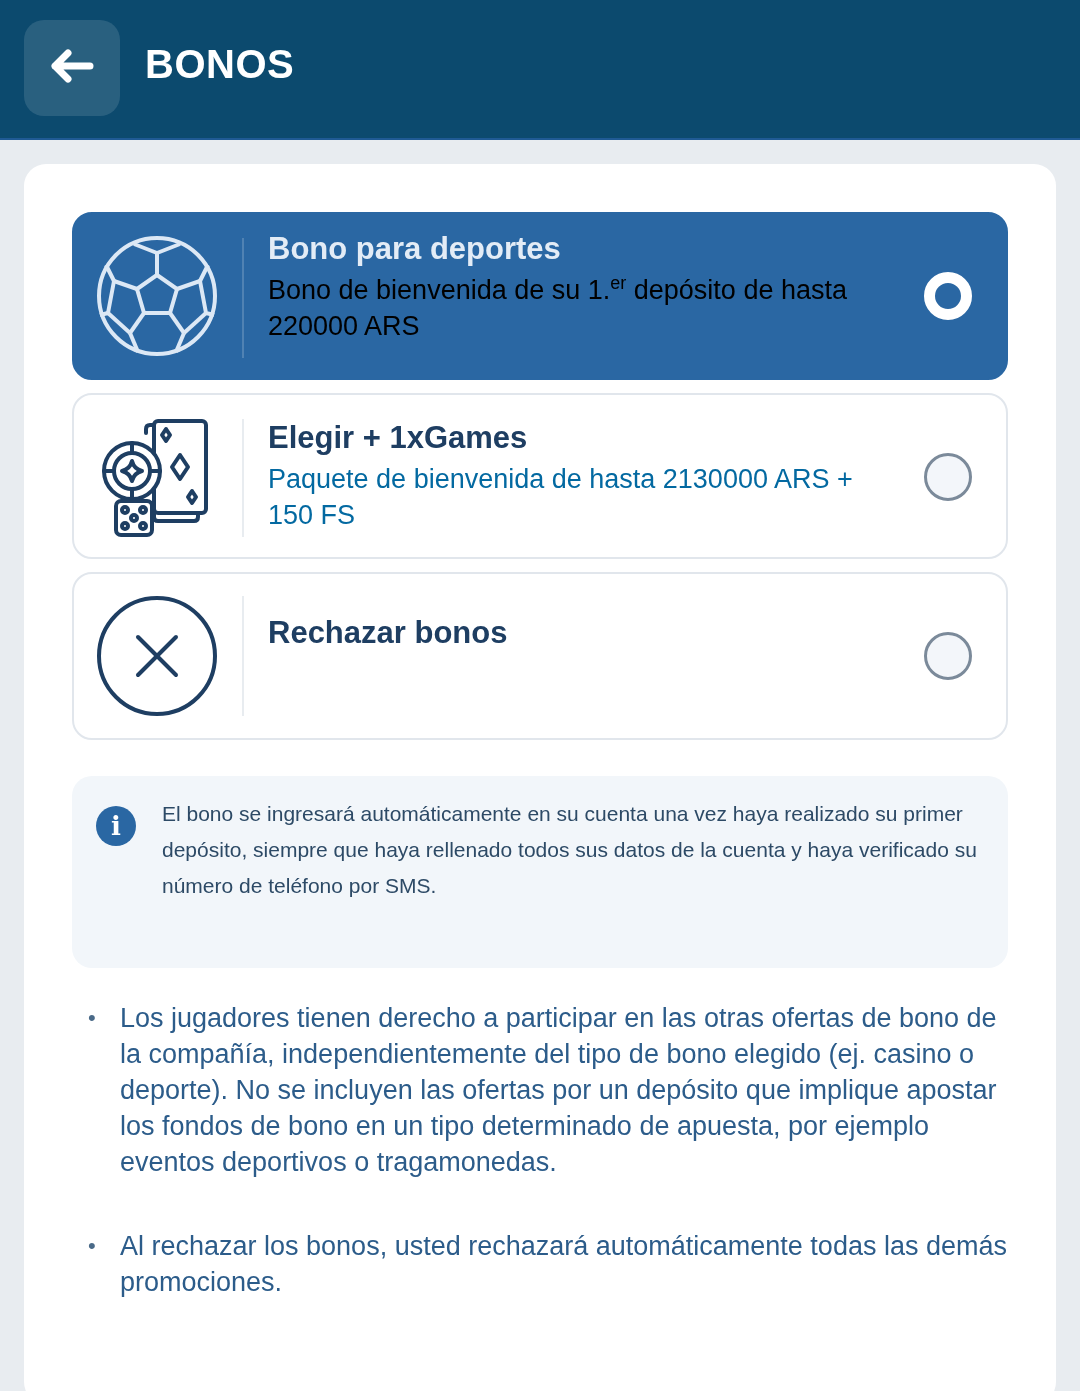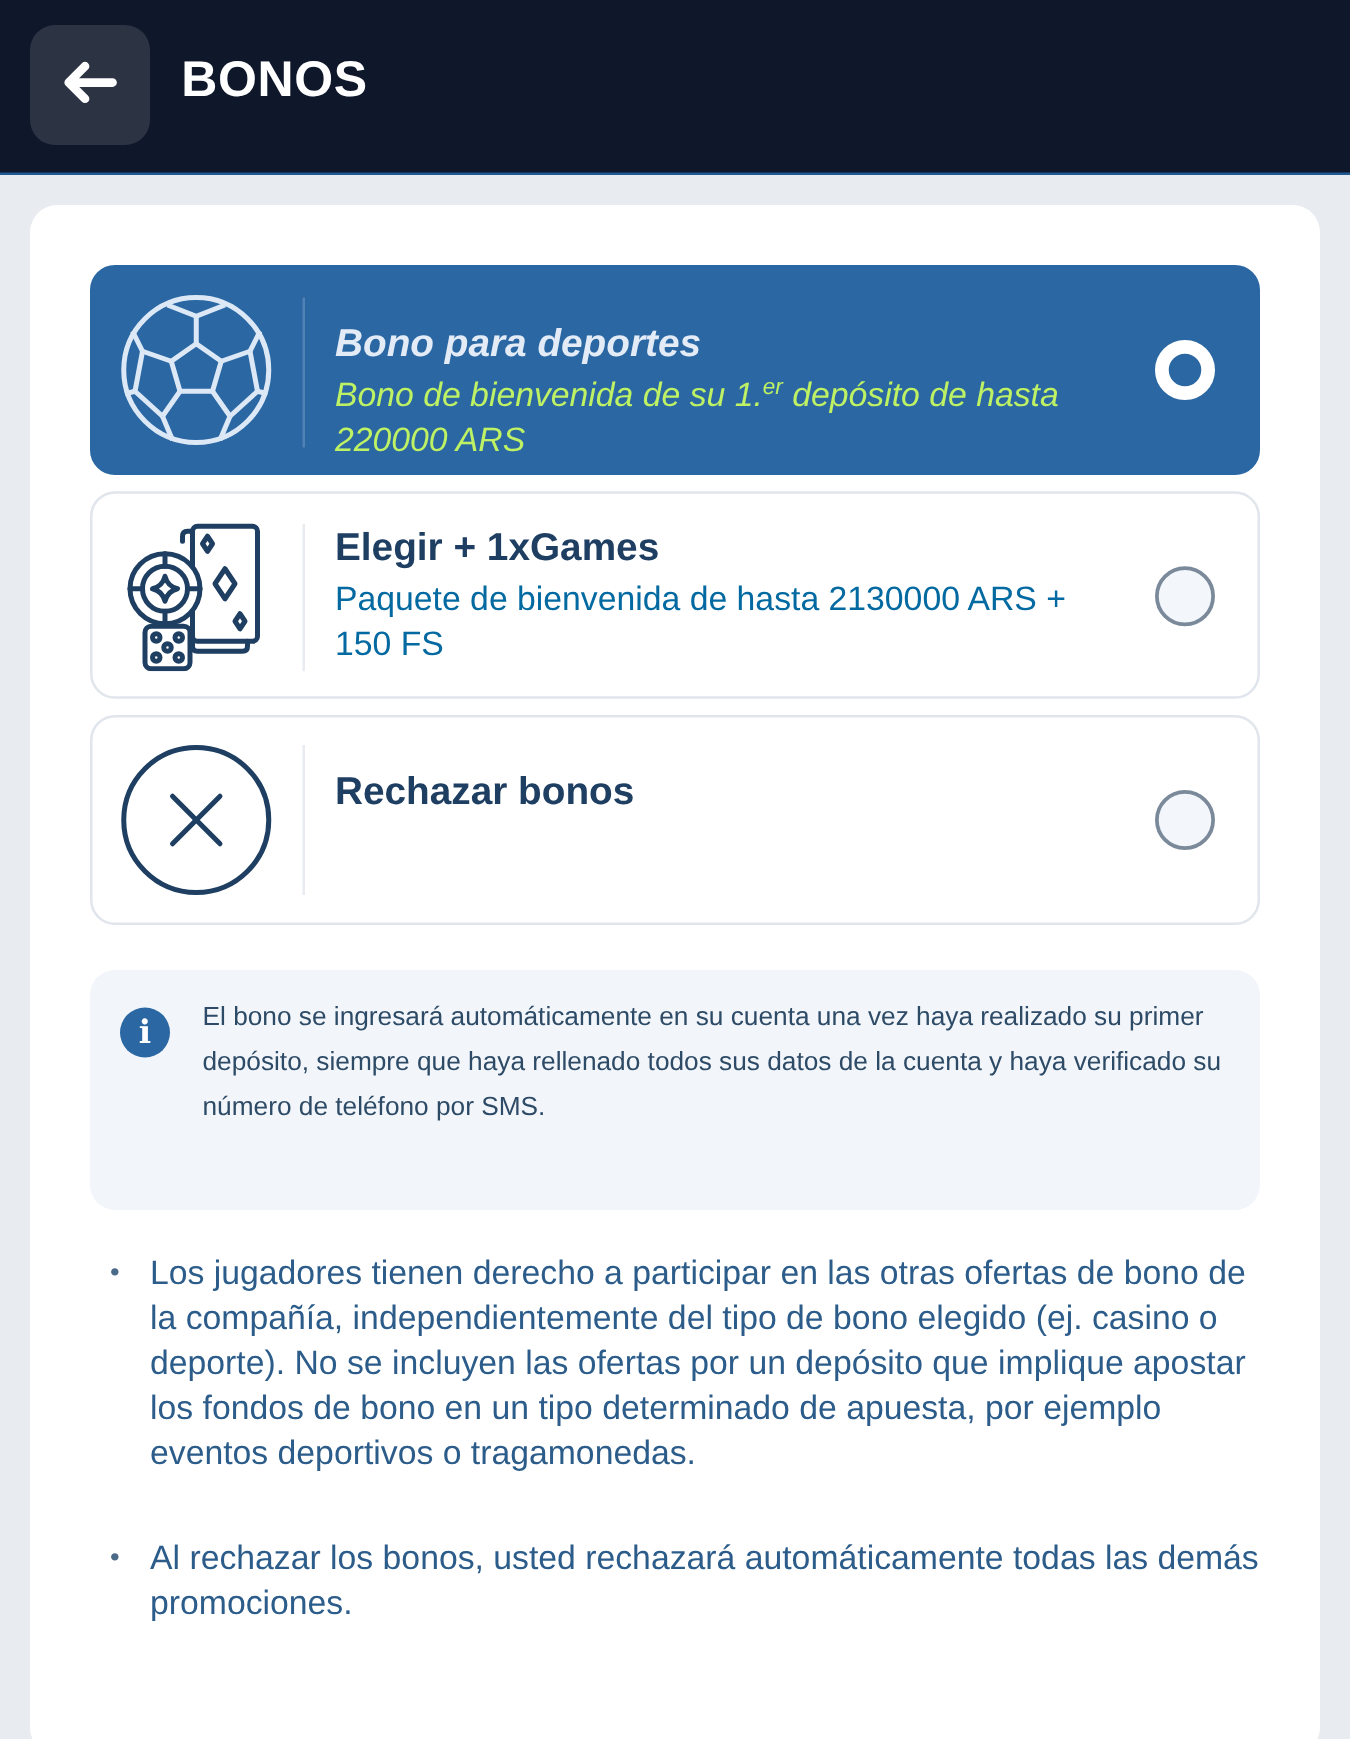--- a/index.html
+++ b/index.html
@@ -3,21 +3,21 @@
   <meta charset="utf-8">
   <style>
     * { box-sizing: border-box; margin: 0; padding: 0; }
     html, body {
       width: 1080px; height: 1391px; overflow: hidden;
       background: #e8ecf0;
       font-family: "Liberation Sans", "DejaVu Sans", sans-serif;
     }
     .header {
       position: absolute; left: 0; top: 0; width: 1080px; height: 140px;
-      background: #0f172a;
+      background: #0c4a6e;
       border-bottom: 2px solid #1f5a94;
     }
     .back-btn {
       position: absolute; left: 24px; top: 20px; width: 96px; height: 96px;
       border-radius: 20px; background: rgba(255,255,255,0.12);
       display: flex; align-items: center; justify-content: center;
       cursor: pointer;
     }
     .page-title {
       position: absolute; left: 145px; top: 42px;
@@ -38,21 +38,21 @@
       display: flex; align-items: center; justify-content: center;
     }
     .opt-divider {
       position: absolute; left: 168px; width: 2px; background: #e8ecf0;
     }
     .option.selected .opt-divider { background: rgba(255,255,255,0.18); }
     .opt-text { position: absolute; left: 194px; right: 110px; }
     .opt-title { font-size: 31px; font-weight: 700; color: #1e3e62; line-height: 38px; }
     .option.selected .opt-title { color: #e3ecf6; }
     .opt-desc { font-size: 27px; color: #0369a1; line-height: 36px; margin-top: 4px; }
-    .option.selected .opt-desc { color: #bef264; }
+    .option.selected .opt-desc { color: #000000; }
     .opt-desc sup { font-size: 18px; vertical-align: 10px; line-height: 0; }
     .radio {
       position: absolute; right: 34px; width: 48px; height: 48px; border-radius: 50%;
       border: 3px solid #7b8a9a; background: #f3f6fa;
     }
     .radio.checked { border: 11px solid #ffffff; background: #2a67a3; }
     .info-box {
       position: absolute; left: 48px; top: 612px; width: 936px; height: 192px;
       background: #f2f6fa; border-radius: 20px;
     }
@@ -106,21 +106,21 @@
         <polyline points="104,46 110,78 118,80"></polyline>
         <polyline points="88,98 110,78"></polyline>
         <polyline points="88,98 80,117"></polyline>
         <polyline points="34,98 42,117"></polyline>
         <polyline points="34,98 12,78 4,80"></polyline>
         <polyline points="18,46 12,78"></polyline>
         <polyline points="18,46 10,30"></polyline>
       </svg>
     </div>
     <div class="opt-divider" style="top:24px;height:120px;"></div>
-    <div class="opt-text" style="top:42px;font-style:italic;">
+    <div class="opt-text" style="top:16px;">
       <div class="opt-title">Bono para deportes</div>
       <div class="opt-desc"><span>Bono de bienvenida de su 1.</span><sup>er</sup><span> depósito de hasta 220000 ARS</span></div>
     </div>
     <div class="radio checked" style="top:58px;"></div>
   </div>
 
   <div class="option" style="top:229px;height:166px;">
     <div class="opt-icon" style="top:20px;">
       <svg width="122" height="122" viewBox="0 0 122 122" fill="none" stroke="#1e3e62" stroke-width="4" stroke-linejoin="round" stroke-linecap="round">
         <path d="M50 18 L50 14 Q50 10 54 10 L58 10"></path>

